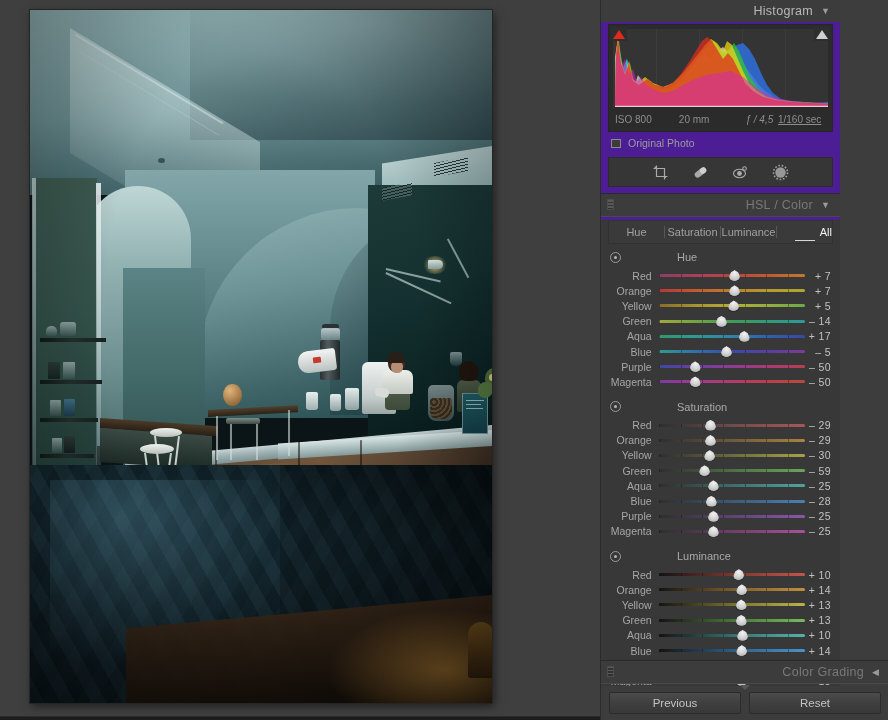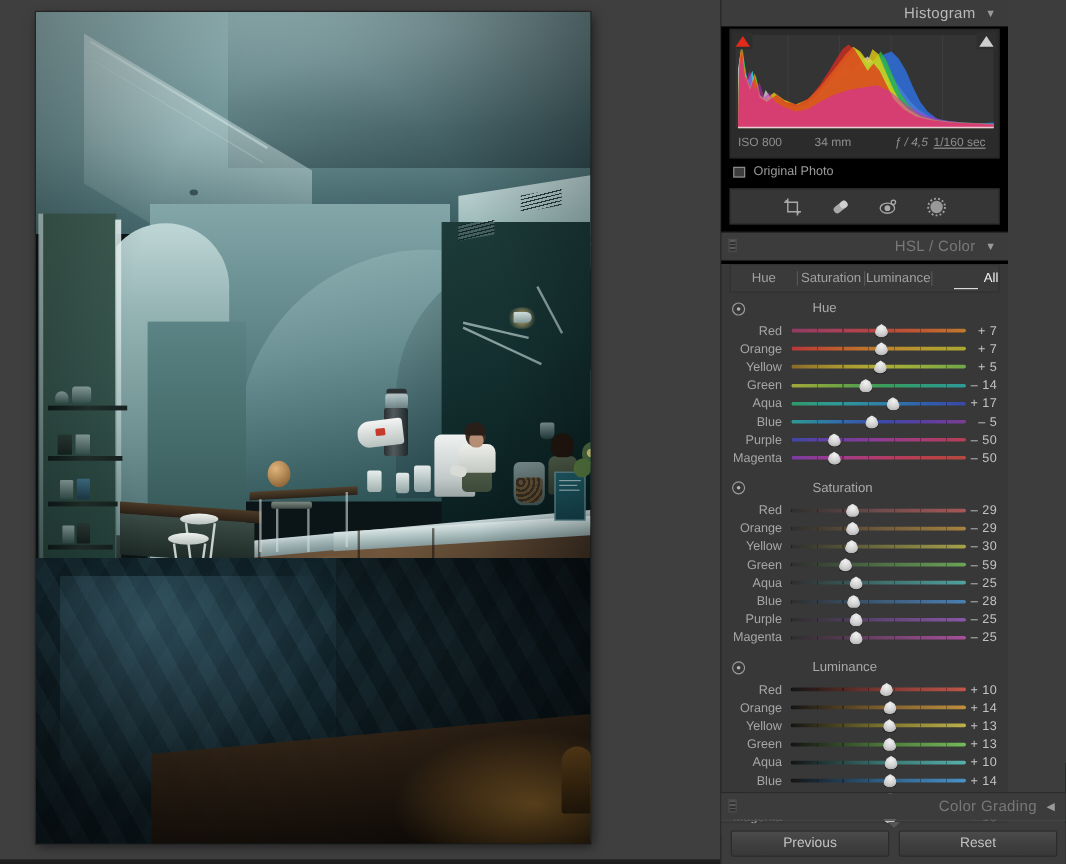--- a/index.html
+++ b/index.html
@@ -317,21 +317,21 @@
   .vignette {
     inset: 0;
     background: radial-gradient(ellipse at 50% 44%, rgba(0,0,0,0) 48%, rgba(0,0,0,0.38) 100%);
   }
 
   
   #right-panel {
     position: absolute;
     left: 600px; top: 0;
     width: 240px; height: 720px;
-    background: #000000;
+    background: #4c1d95;
     border-left: 1px solid #2b2b2b;
   }
 
   .panel-header {
     position: relative;
     height: 22px;
     display: flex; align-items: center; justify-content: flex-end;
     padding-right: 10px;
     background: #3c3c3c;
   }
@@ -726,21 +726,21 @@
         </svg>
       </div>
       <div class="clip-tri left">
         <span class="tri-shape red"></span>
       </div>
       <div class="clip-tri right">
         <span class="tri-shape"></span>
       </div>
       <div id="histo-meta">
         <span>ISO 800</span>
-        <span>34 mm</span>
+        <span>20 mm</span>
         <span>ƒ / 4,5</span>
         <span>1/160 sec</span>
       </div>
     </div>
 
     <div id="original-photo-row">
       <span class="chk"></span>
       <span>Original Photo</span>
     </div>
 

